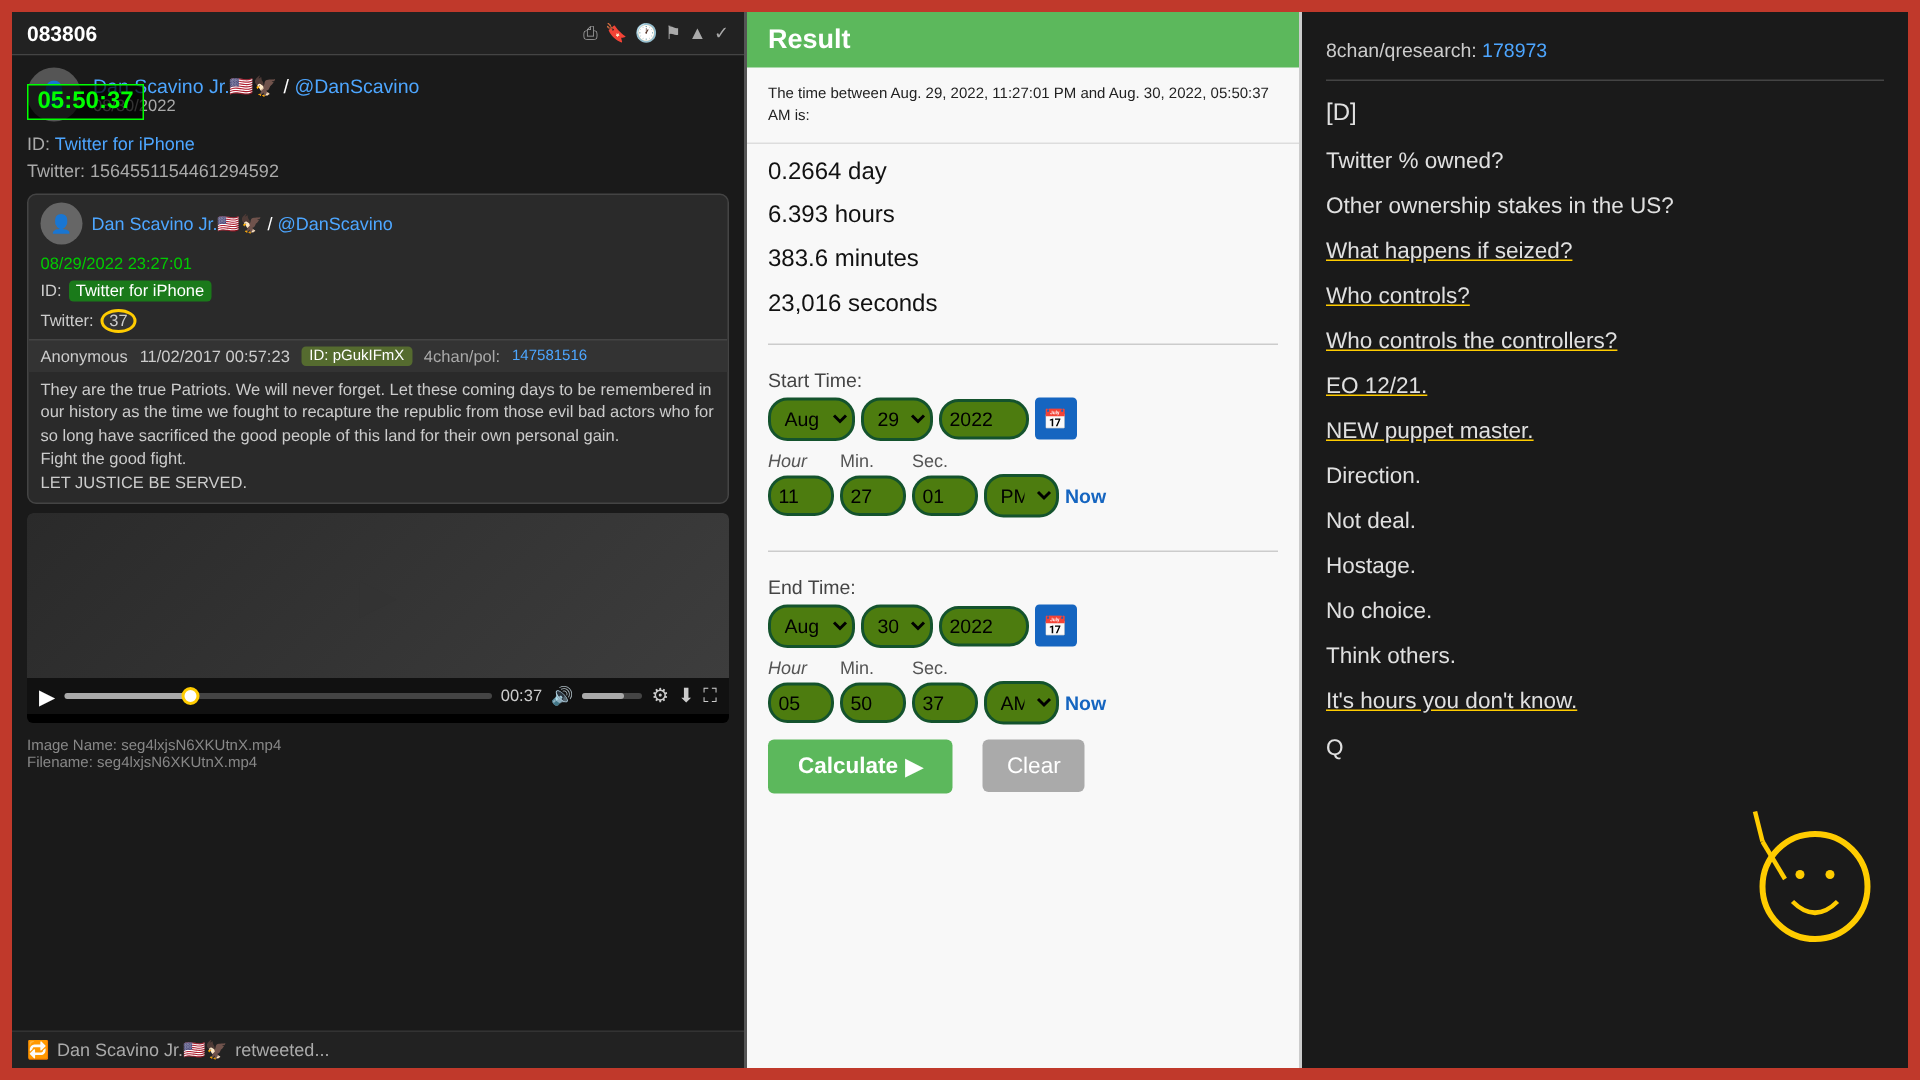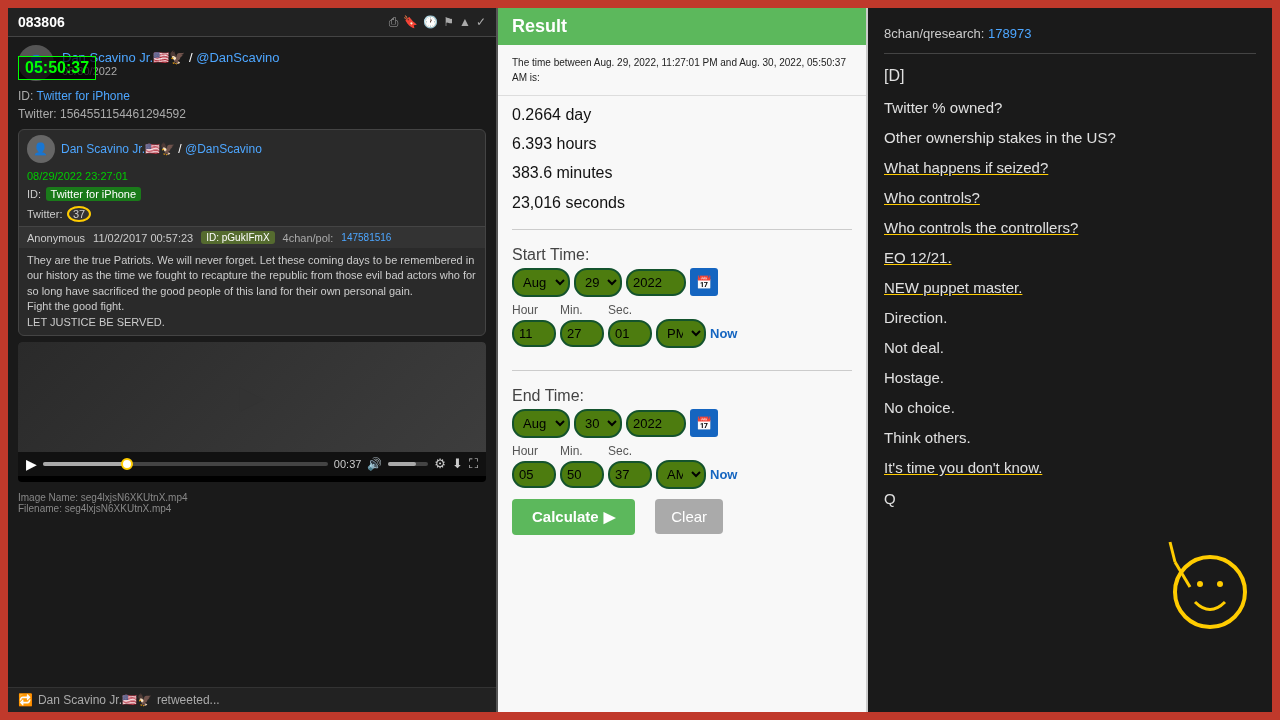--- a/index.html
+++ b/index.html
@@ -287,21 +287,21 @@
       color: #111;
       line-height: 1.7;
     }
     .result-value p {
       margin-bottom: 2px;
     }
     .time-calc-section {
       padding: 10px 14px;
     }
     .time-calc-section label {
-      font-size: 16px;
+      font-size: 13px;
       color: #444;
       display: block;
       margin-bottom: 4px;
     }
     .input-row {
       display: flex;
       gap: 4px;
       align-items: center;
       margin-bottom: 6px;
     }
@@ -340,21 +340,21 @@
       background: none;
       border: none;
     }
     .time-label-row {
       display: flex;
       gap: 4px;
       margin-bottom: 2px;
       font-size: 12px;
       color: #555;
     }
-    .time-label-row span:nth-child(1) { width: 44px; }
+    .time-label-row span:nth-child(1) { width: 44px; font-style: italic; }
     .time-label-row span:nth-child(2) { width: 44px; }
     .time-label-row span:nth-child(3) { width: 44px; }
     .calc-row {
       display: flex;
       gap: 20px;
       margin-top: 10px;
       align-items: center;
     }
     .calc-btn {
       background: #5cb85c;
@@ -646,21 +646,21 @@
       <p style="text-decoration: underline; text-decoration-color: #ffcc00;">What happens if seized?</p>
       <p style="text-decoration: underline; text-decoration-color: #ffcc00;">Who controls?</p>
       <p style="text-decoration: underline; text-decoration-color: #ffcc00;">Who controls the controllers?</p>
       <p style="text-decoration: underline; text-decoration-color: #ffcc00;">EO 12/21.</p>
       <p style="text-decoration: underline; text-decoration-color: #ffcc00;">NEW puppet master.</p>
       <p>Direction.</p>
       <p>Not deal.</p>
       <p>Hostage.</p>
       <p>No choice.</p>
       <p>Think others.</p>
-      <p style="text-decoration: underline; text-decoration-color: #ffcc00;">It's time you don't know.</p>
+      <p style="text-decoration: underline; text-decoration-color: #ffcc00;">It's hours you don't know.</p>
       <p style="margin-top:4px;">Q</p>
     </div>
 
     <div style="position:absolute; right:30px; bottom:80px; pointer-events:none;">
       <svg width="100" height="100" viewBox="0 0 100 100">
 
         <circle cx="60" cy="60" r="35" fill="none" stroke="#ffcc00" stroke-width="4"></circle>
 
         <path d="M45,70 Q60,85 75,70" fill="none" stroke="#ffcc00" stroke-width="3"></path>
 

